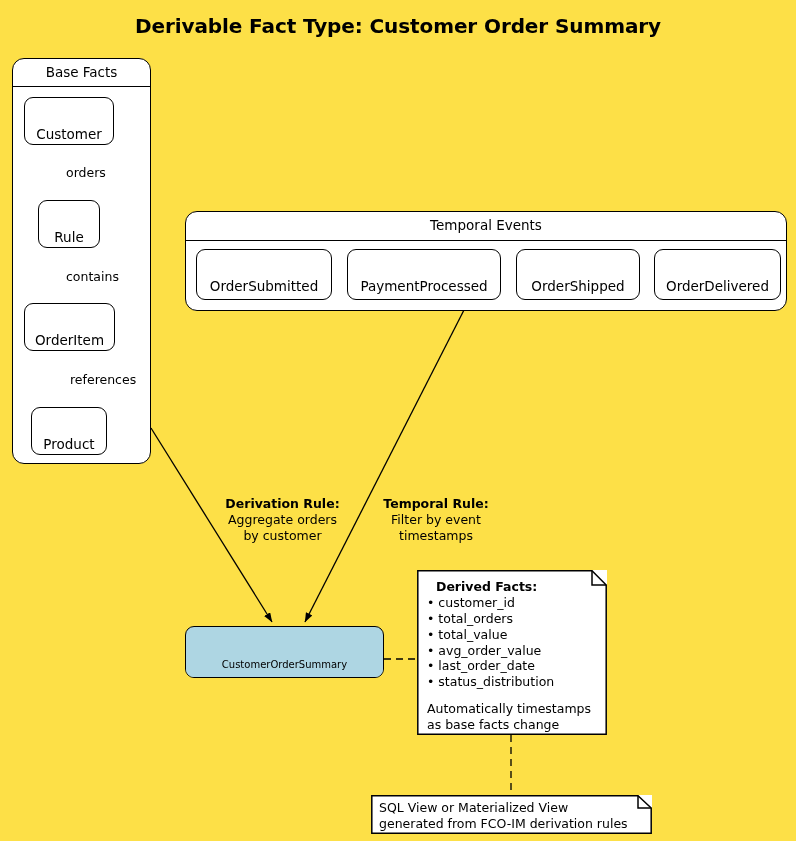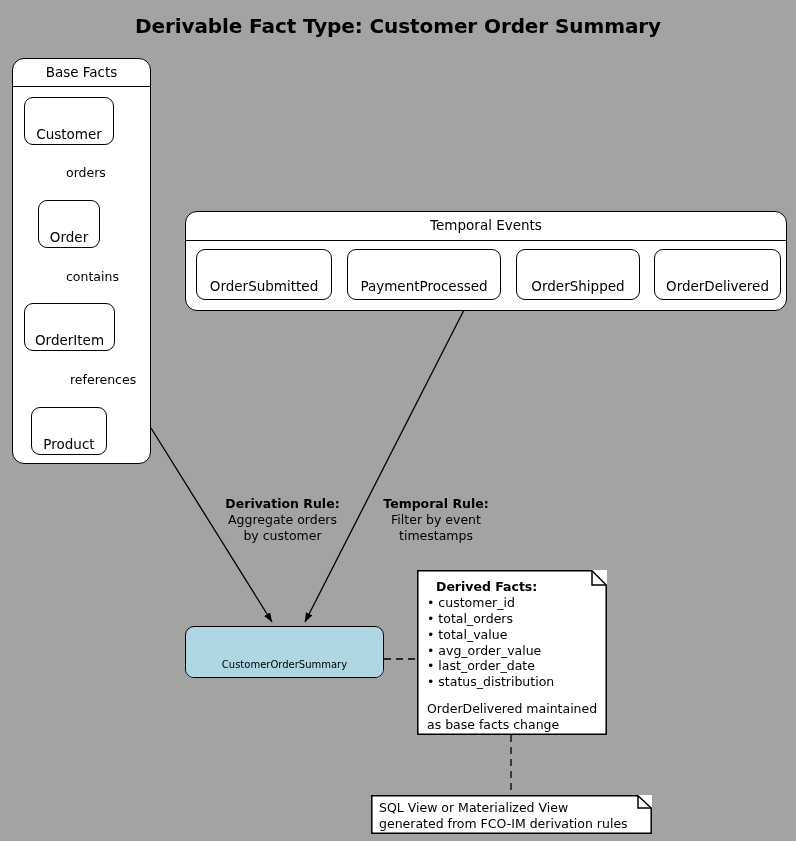--- a/index.html
+++ b/index.html
@@ -9,21 +9,21 @@
     background: #ffffff;
   }
   body {
     font-family: "DejaVu Sans", "Liberation Sans", sans-serif;
     color: #000000;
   }
   #canvas {
     position: relative;
     width: 796px;
     height: 841px;
-    background: #a3a3a3;
+    background: #fde047;
     overflow: hidden;
   }
   #edge-layer {
     position: absolute;
     left: 0;
     top: 0;
     width: 796px;
     height: 841px;
     pointer-events: none;
   }
@@ -189,21 +189,21 @@
   <div class="group-frame" style="left:12px; top:58px; width:139px; height:406px;">
     <div class="group-title" style="height:28px; line-height:26px;">Base Facts</div>
   </div>
 
   <div class="entity" style="left:24px; top:97px; width:90px; height:48px;">
     <span class="entity-name" style="height:26px; line-height:24px;">Customer</span>
     <span class="entity-body" style="height:20px;"></span>
   </div>
 
   <div class="entity" style="left:38px; top:200px; width:62px; height:48px;">
-    <span class="entity-name" style="height:26px; line-height:24px;">Order</span>
+    <span class="entity-name" style="height:26px; line-height:24px;">Rule</span>
     <span class="entity-body" style="height:20px;"></span>
   </div>
 
   <div class="entity" style="left:24px; top:303px; width:91px; height:48px;">
     <span class="entity-name" style="height:26px; line-height:24px;">OrderItem</span>
     <span class="entity-body" style="height:20px;"></span>
   </div>
 
   <div class="entity" style="left:31px; top:407px; width:76px; height:48px;">
     <span class="entity-name" style="height:26px; line-height:24px;">Product</span>
@@ -262,21 +262,21 @@
     </svg>
     <div class="note-text" style="padding:9px 0 0 10px;">
       <span class="note-head">Derived Facts:</span>
       <span class="note-bullet">• customer_id</span>
       <span class="note-bullet">• total_orders</span>
       <span class="note-bullet">• total_value</span>
       <span class="note-bullet">• avg_order_value</span>
       <span class="note-bullet">• last_order_date</span>
       <span class="note-bullet">• status_distribution</span>
       <span class="note-gap"></span>
-      <span class="note-line">OrderDelivered maintained</span>
+      <span class="note-line">Automatically timestamps</span>
       <span class="note-line">as base facts change</span>
     </div>
   </div>
 
   <div class="note" style="left:371px; top:795px; width:281px; height:39px;">
     <svg class="note-shape" viewBox="0 0 281 39" width="281" height="39" preserveAspectRatio="none">
       <path d="M0.8,0.8 L267,0.8 L280.2,13 L280.2,38.2 L0.8,38.2 Z" fill="#ffffff" stroke="#000000" stroke-width="1.5"></path>
       <path d="M267,0.8 L267,13 L280.2,13" fill="none" stroke="#000000" stroke-width="1.5"></path>
     </svg>
     <div class="note-text" style="padding:5px 0 0 8px;">

